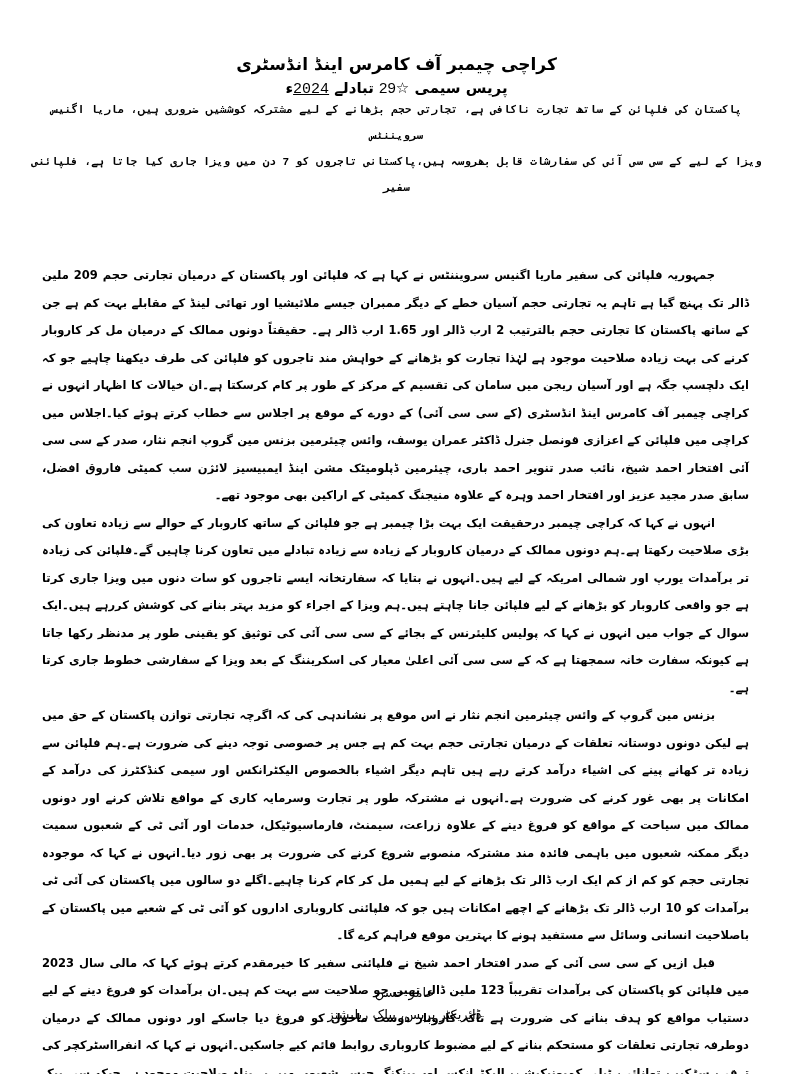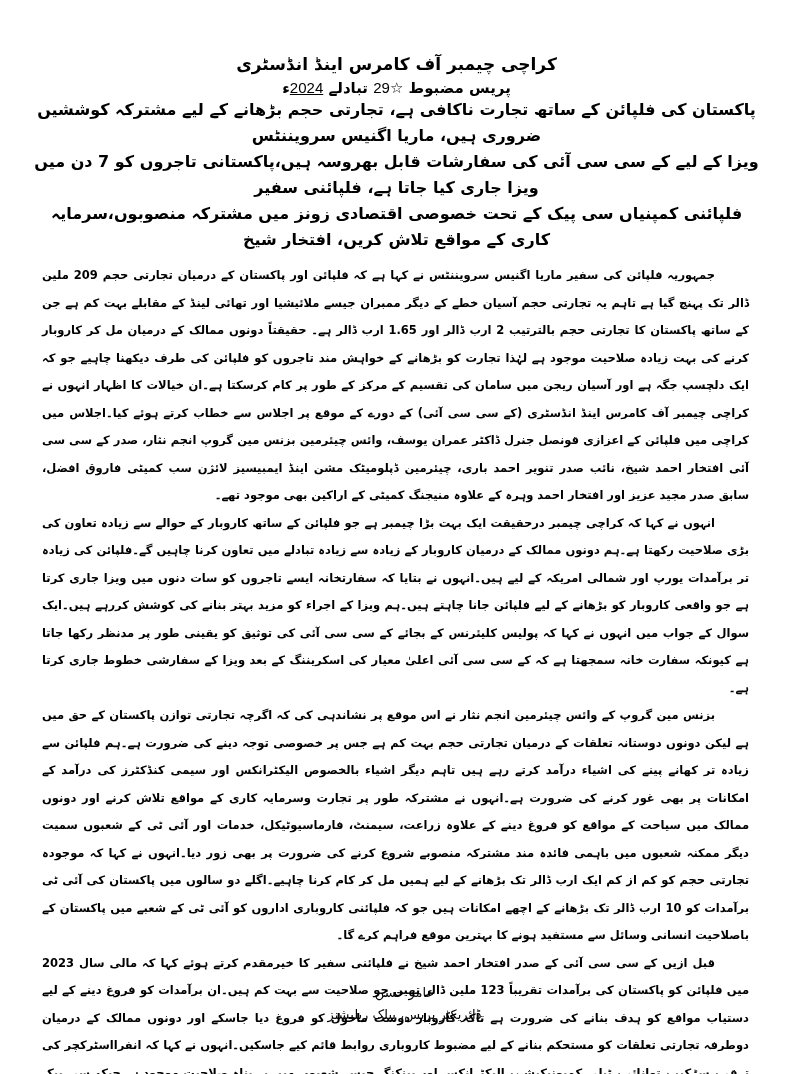--- a/index.html
+++ b/index.html
@@ -41,34 +41,35 @@
     line-height: 22px;
   }
   .release-line .num {
     font-weight: normal;
     font-family: "Liberation Sans", sans-serif;
     margin-top: 41px;
   }
   .release-line .year {
     text-decoration: underline;
     font-weight: normal;
-    font-family: Liberation Sans, sans-serif;
+    font-family: Liberation Mono, monospace;
   }
   .headlines {
     position: absolute;
     top: 97px;
     left: 30px;
     right: 30px;
     text-align: center;
   }
   .headline {
     font-weight: bold;
-    font-size: 16px;
+    font-size: 11px;
     line-height: 26px;
     margin: 0;
+    font-family: Liberation Mono, monospace;
   }
   .body-text {
     position: absolute;
     top: 262px;
     left: 42px;
     right: 44px;
     font-size: 11.5px;
     line-height: 27.5px;
     text-align: justify;
     text-align-last: right;
@@ -88,30 +89,29 @@
   }
 </style>
 </head>
 <body>
 
 <div class="page">
 
   <div class="org-title">کراچی چیمبر آف کامرس اینڈ انڈسٹری</div>
 
   <div class="release-line">
-    <span>پریس مضبوط</span>
+    <span>پریس سیمی</span>
     <span>☆</span><span class="num">29</span>
     <span>تبادلے</span>
     <span class="year">2024</span><span>ء</span>
   </div>
 
   <div class="headlines">
     <p class="headline">پاکستان کی فلپائن کے ساتھ تجارت ناکافی ہے، تجارتی حجم بڑھانے کے لیے مشترکہ کوششیں ضروری ہیں، ماریا اگنیس سرویننٹس</p>
     <p class="headline">ویزا کے لیے کے سی سی آئی کی سفارشات قابل بھروسہ ہیں،پاکستانی تاجروں کو 7 دن میں ویزا جاری کیا جاتا ہے، فلپائنی سفیر</p>
-    <p class="headline">فلپائنی کمپنیاں سی پیک کے تحت خصوصی اقتصادی زونز میں مشترکہ منصوبوں،سرمایہ کاری کے مواقع تلاش کریں، افتخار شیخ</p>
   </div>
 
   <div class="body-text">
     <p class="para">جمہوریہ فلپائن کی سفیر ماریا اگنیس سرویننٹس نے کہا ہے کہ فلپائن اور پاکستان کے درمیان تجارتی حجم 209 ملین ڈالر تک پہنچ گیا ہے تاہم یہ تجارتی حجم آسیان خطے کے دیگر ممبران جیسے ملائیشیا اور تھائی لینڈ کے مقابلے بہت کم ہے جن کے ساتھ پاکستان کا تجارتی حجم بالترتیب 2 ارب ڈالر اور 1.65 ارب ڈالر ہے۔ حقیقتاً دونوں ممالک کے درمیان مل کر کاروبار کرنے کی بہت زیادہ صلاحیت موجود ہے لہٰذا تجارت کو بڑھانے کے خواہش مند تاجروں کو فلپائن کی طرف دیکھنا چاہیے جو کہ ایک دلچسپ جگہ ہے اور آسیان ریجن میں سامان کی تقسیم کے مرکز کے طور پر کام کرسکتا ہے۔ان خیالات کا اظہار انہوں نے کراچی چیمبر آف کامرس اینڈ انڈسٹری (کے سی سی آئی) کے دورے کے موقع پر اجلاس سے خطاب کرتے ہوئے کیا۔اجلاس میں کراچی میں فلپائن کے اعزازی قونصل جنرل ڈاکٹر عمران یوسف، وائس چیئرمین بزنس مین گروپ انجم نثار، صدر کے سی سی آئی افتخار احمد شیخ، نائب صدر تنویر احمد باری، چیئرمین ڈپلومیٹک مشن اینڈ ایمبیسیز لائژن سب کمیٹی فاروق افضل، سابق صدر مجید عزیز اور افتخار احمد وہرہ کے علاوہ منیجنگ کمیٹی کے اراکین بھی موجود تھے۔</p>
     <p class="para">انہوں نے کہا کہ کراچی چیمبر درحقیقت ایک بہت بڑا چیمبر ہے جو فلپائن کے ساتھ کاروبار کے حوالے سے زیادہ تعاون کی بڑی صلاحیت رکھتا ہے۔ہم دونوں ممالک کے درمیان کاروبار کے زیادہ سے زیادہ تبادلے میں تعاون کرنا چاہیں گے۔فلپائن کی زیادہ تر برآمدات یورپ اور شمالی امریکہ کے لیے ہیں۔انہوں نے بتایا کہ سفارتخانہ ایسے تاجروں کو سات دنوں میں ویزا جاری کرتا ہے جو واقعی کاروبار کو بڑھانے کے لیے فلپائن جانا چاہتے ہیں۔ہم ویزا کے اجراء کو مزید بہتر بنانے کی کوشش کررہے ہیں۔ایک سوال کے جواب میں انہوں نے کہا کہ پولیس کلیئرنس کے بجائے کے سی سی آئی کی توثیق کو یقینی طور پر مدنظر رکھا جاتا ہے کیونکہ سفارت خانہ سمجھتا ہے کہ کے سی سی آئی اعلیٰ معیار کی اسکریننگ کے بعد ویزا کے سفارشی خطوط جاری کرتا ہے۔</p>
     <p class="para">بزنس مین گروپ کے وائس چیئرمین انجم نثار نے اس موقع پر نشاندہی کی کہ اگرچہ تجارتی توازن پاکستان کے حق میں ہے لیکن دونوں دوستانہ تعلقات کے درمیان تجارتی حجم بہت کم ہے جس پر خصوصی توجہ دینے کی ضرورت ہے۔ہم فلپائن سے زیادہ تر کھانے پینے کی اشیاء درآمد کرتے رہے ہیں تاہم دیگر اشیاء بالخصوص الیکٹرانکس اور سیمی کنڈکٹرز کی درآمد کے امکانات پر بھی غور کرنے کی ضرورت ہے۔انہوں نے مشترکہ طور پر تجارت وسرمایہ کاری کے مواقع تلاش کرنے اور دونوں ممالک میں سیاحت کے مواقع کو فروغ دینے کے علاوہ زراعت، سیمنٹ، فارماسیوٹیکل، خدمات اور آئی ٹی کے شعبوں سمیت دیگر ممکنہ شعبوں میں باہمی فائدہ مند مشترکہ منصوبے شروع کرنے کی ضرورت پر بھی زور دیا۔انہوں نے کہا کہ موجودہ تجارتی حجم کو کم از کم ایک ارب ڈالر تک بڑھانے کے لیے ہمیں مل کر کام کرنا چاہیے۔اگلے دو سالوں میں پاکستان کی آئی ٹی برآمدات کو 10 ارب ڈالر تک بڑھانے کے اچھے امکانات ہیں جو کہ فلپائنی کاروباری اداروں کو آئی ٹی کے شعبے میں پاکستان کے باصلاحیت انسانی وسائل سے مستفید ہونے کا بہترین موقع فراہم کرے گا۔</p>
     <p class="para">قبل ازیں کے سی سی آئی کے صدر افتخار احمد شیخ نے فلپائنی سفیر کا خیرمقدم کرتے ہوئے کہا کہ مالی سال 2023 میں فلپائن کو پاکستان کی برآمدات تقریباً 123 ملین ڈالر تھیں جو صلاحیت سے بہت کم ہیں۔ان برآمدات کو فروغ دینے کے لیے دستیاب مواقع کو ہدف بنانے کی ضرورت ہے تاکہ کاروبار دوست ماحول کو فروغ دیا جاسکے اور دونوں ممالک کے درمیان دوطرفہ تجارتی تعلقات کو مستحکم بنانے کے لیے مضبوط کاروباری روابط قائم کیے جاسکیں۔انہوں نے کہا کہ انفرااسٹرکچر کی ترقی، سڑکیں، توانائی، ٹیلی کمیونیکیشن، الیکٹرانکس اور بینکنگ جیسے شعبوں میں بے پناہ صلاحیت موجود ہے جبکہ سی پیک کے تحت خصوصی اقتصادی زونز ملکی وغیرملکی سرمایہ کاری کی حوصلہ افزائی اور پائیدار اقتصادی ترقی کو تیز کرنے میں اہم کردار ادا کرسکتی ہے۔فلپائنی کمپنیوں کو دونوں ممالک کے درمیان دوطرفہ تجارت کو فروغ دینے کے لیے سی پیک کے تحت خصوصی اقتصادی زونز میں مشترکہ منصوبوں اور سرمایہ کاری کے مواقع تلاش کرنے کا شاندار مواقعوں سے فائدہ اٹھانا چاہیے۔انہوں نے تجارتی وفود کے لیے ویزا کے عمل کو آسان بنانے کی ضرورت پر بھی زور دیا جس سے دونوں ممالک کے درمیان کاروبار سمیت تجارتی تعلقات مضبوط ہوں گے۔دونوں ممالک پاکستان اور فلپائن کی یونیورسٹیوں کے درمیان تعلیمی روابط بھی استوار کرسکتے ہیں تاکہ پاکستانی یونیورسٹیوں میں تعلیم اور تحقیق کے معیار کو بڑھا کر تعلیمی تعلقات کو مضبوط کیا جاسکے۔</p>
 
   </div>
 

